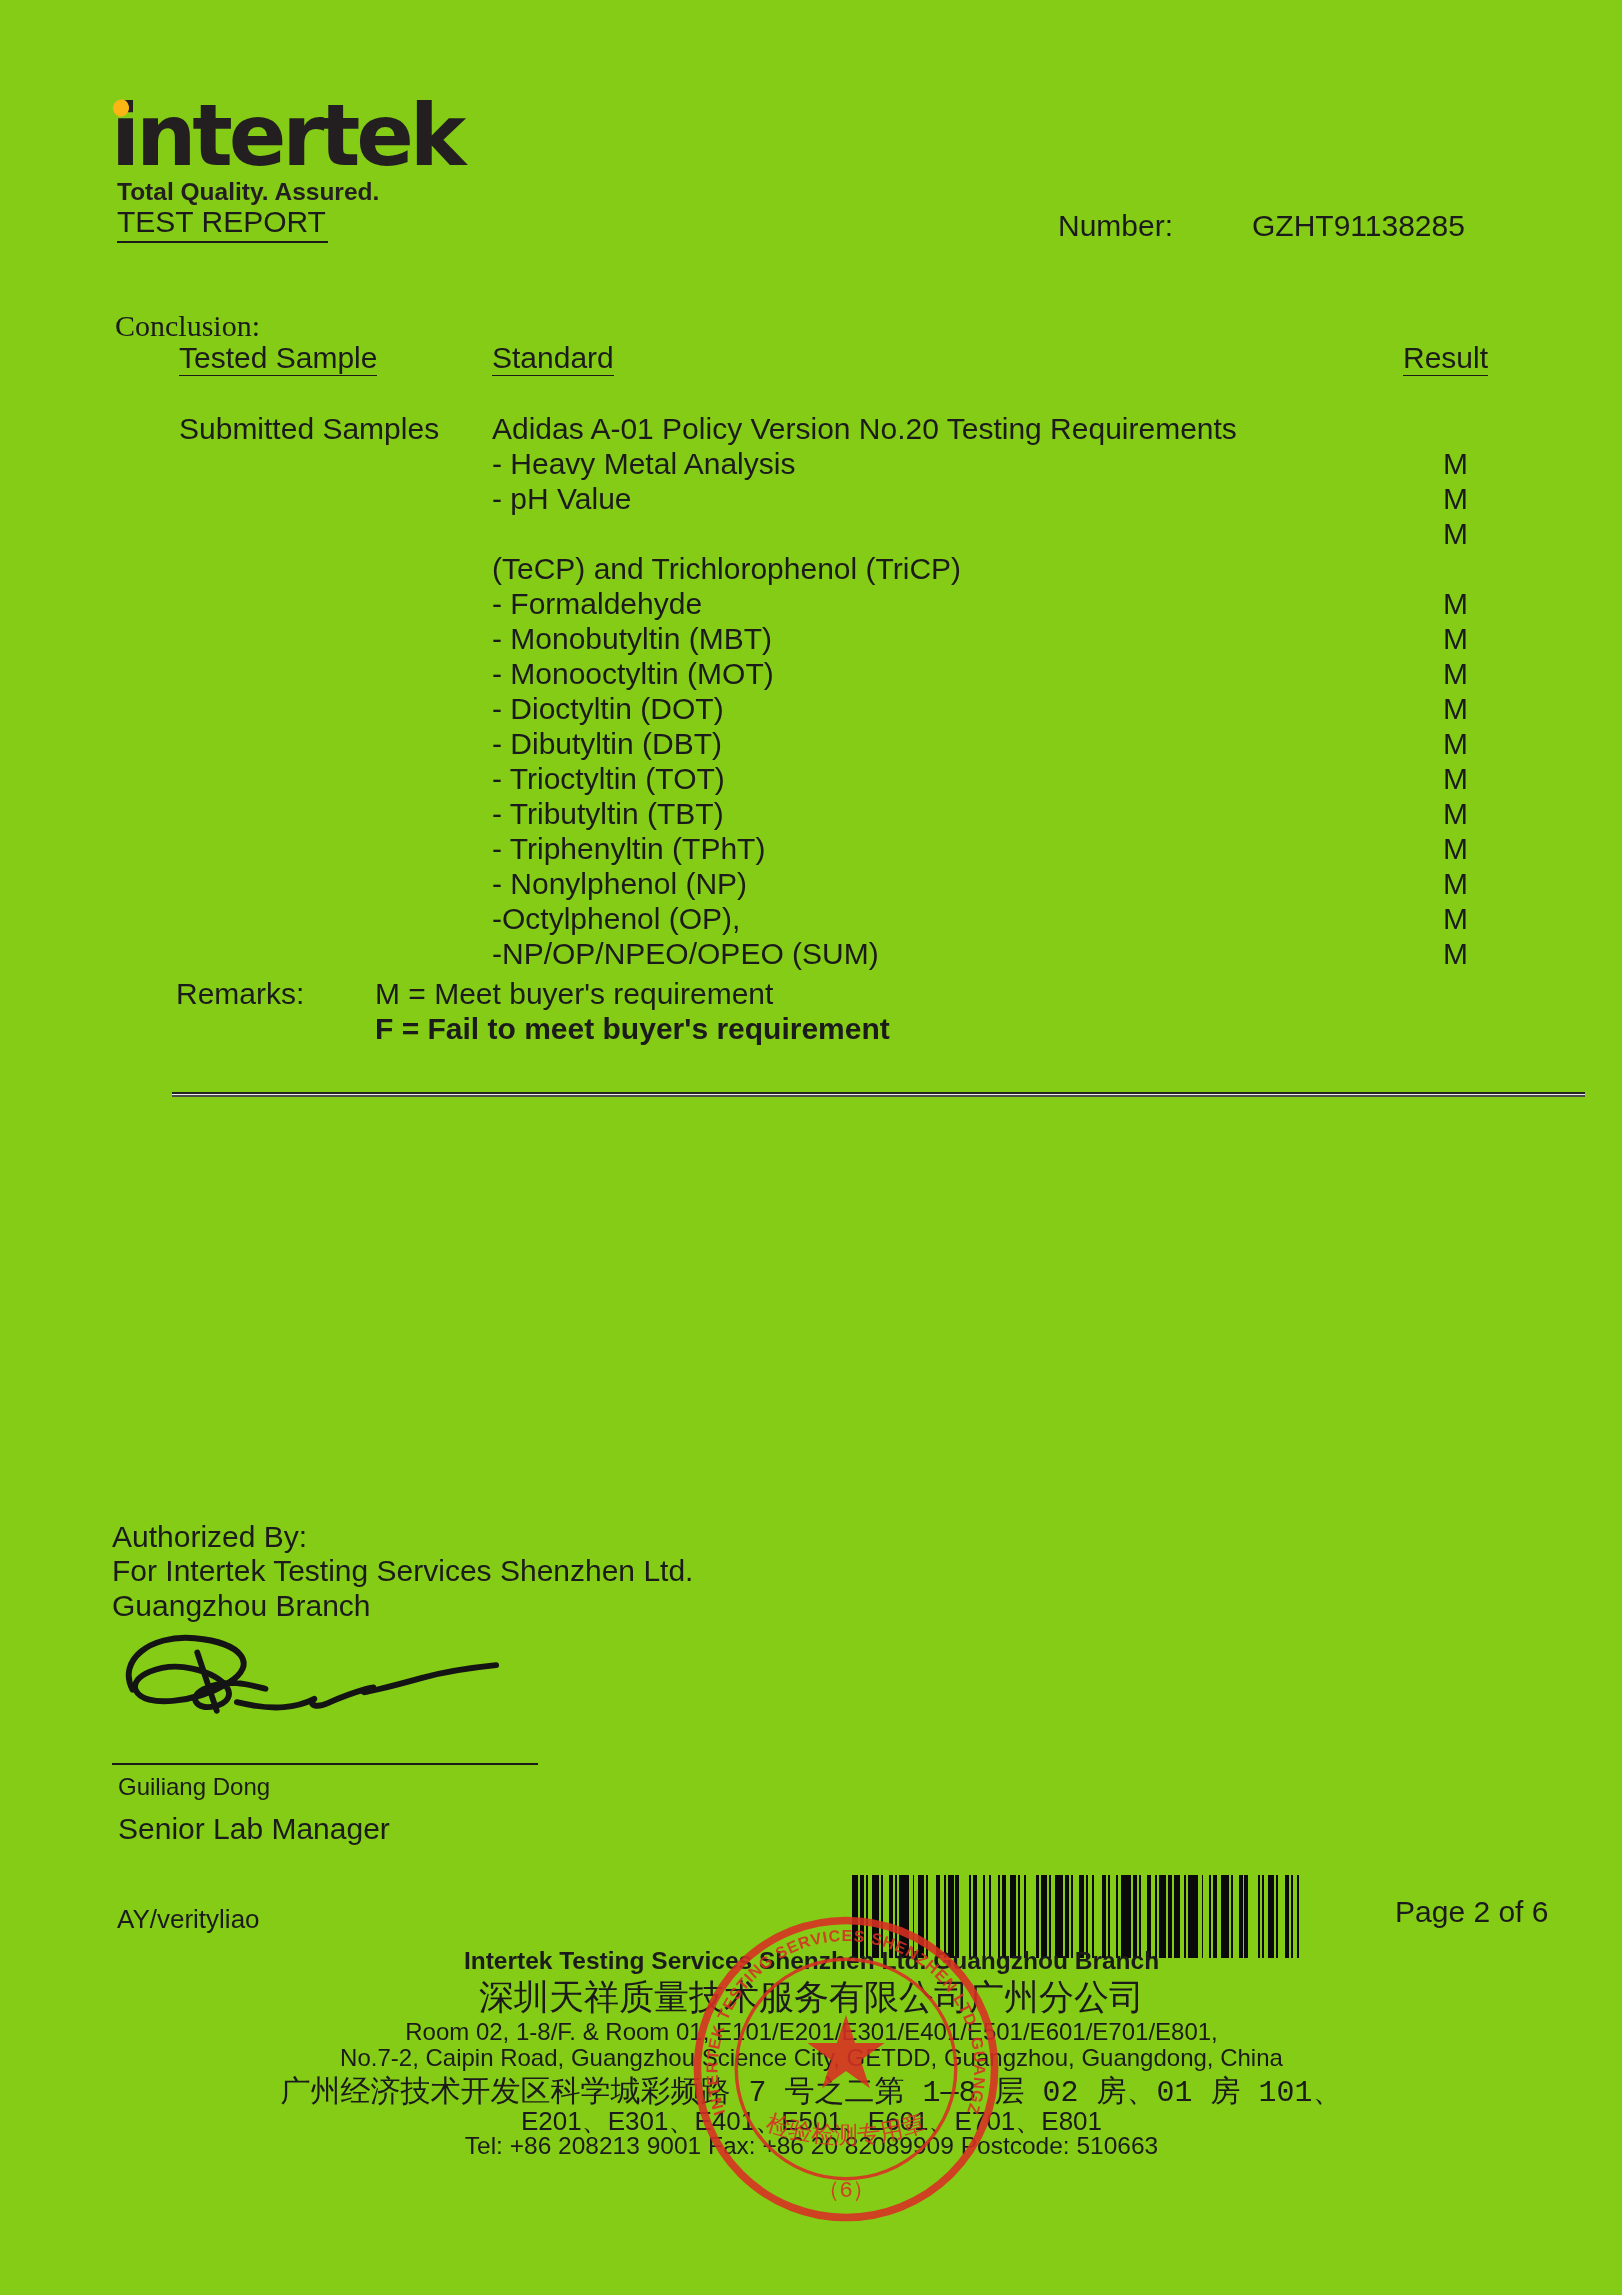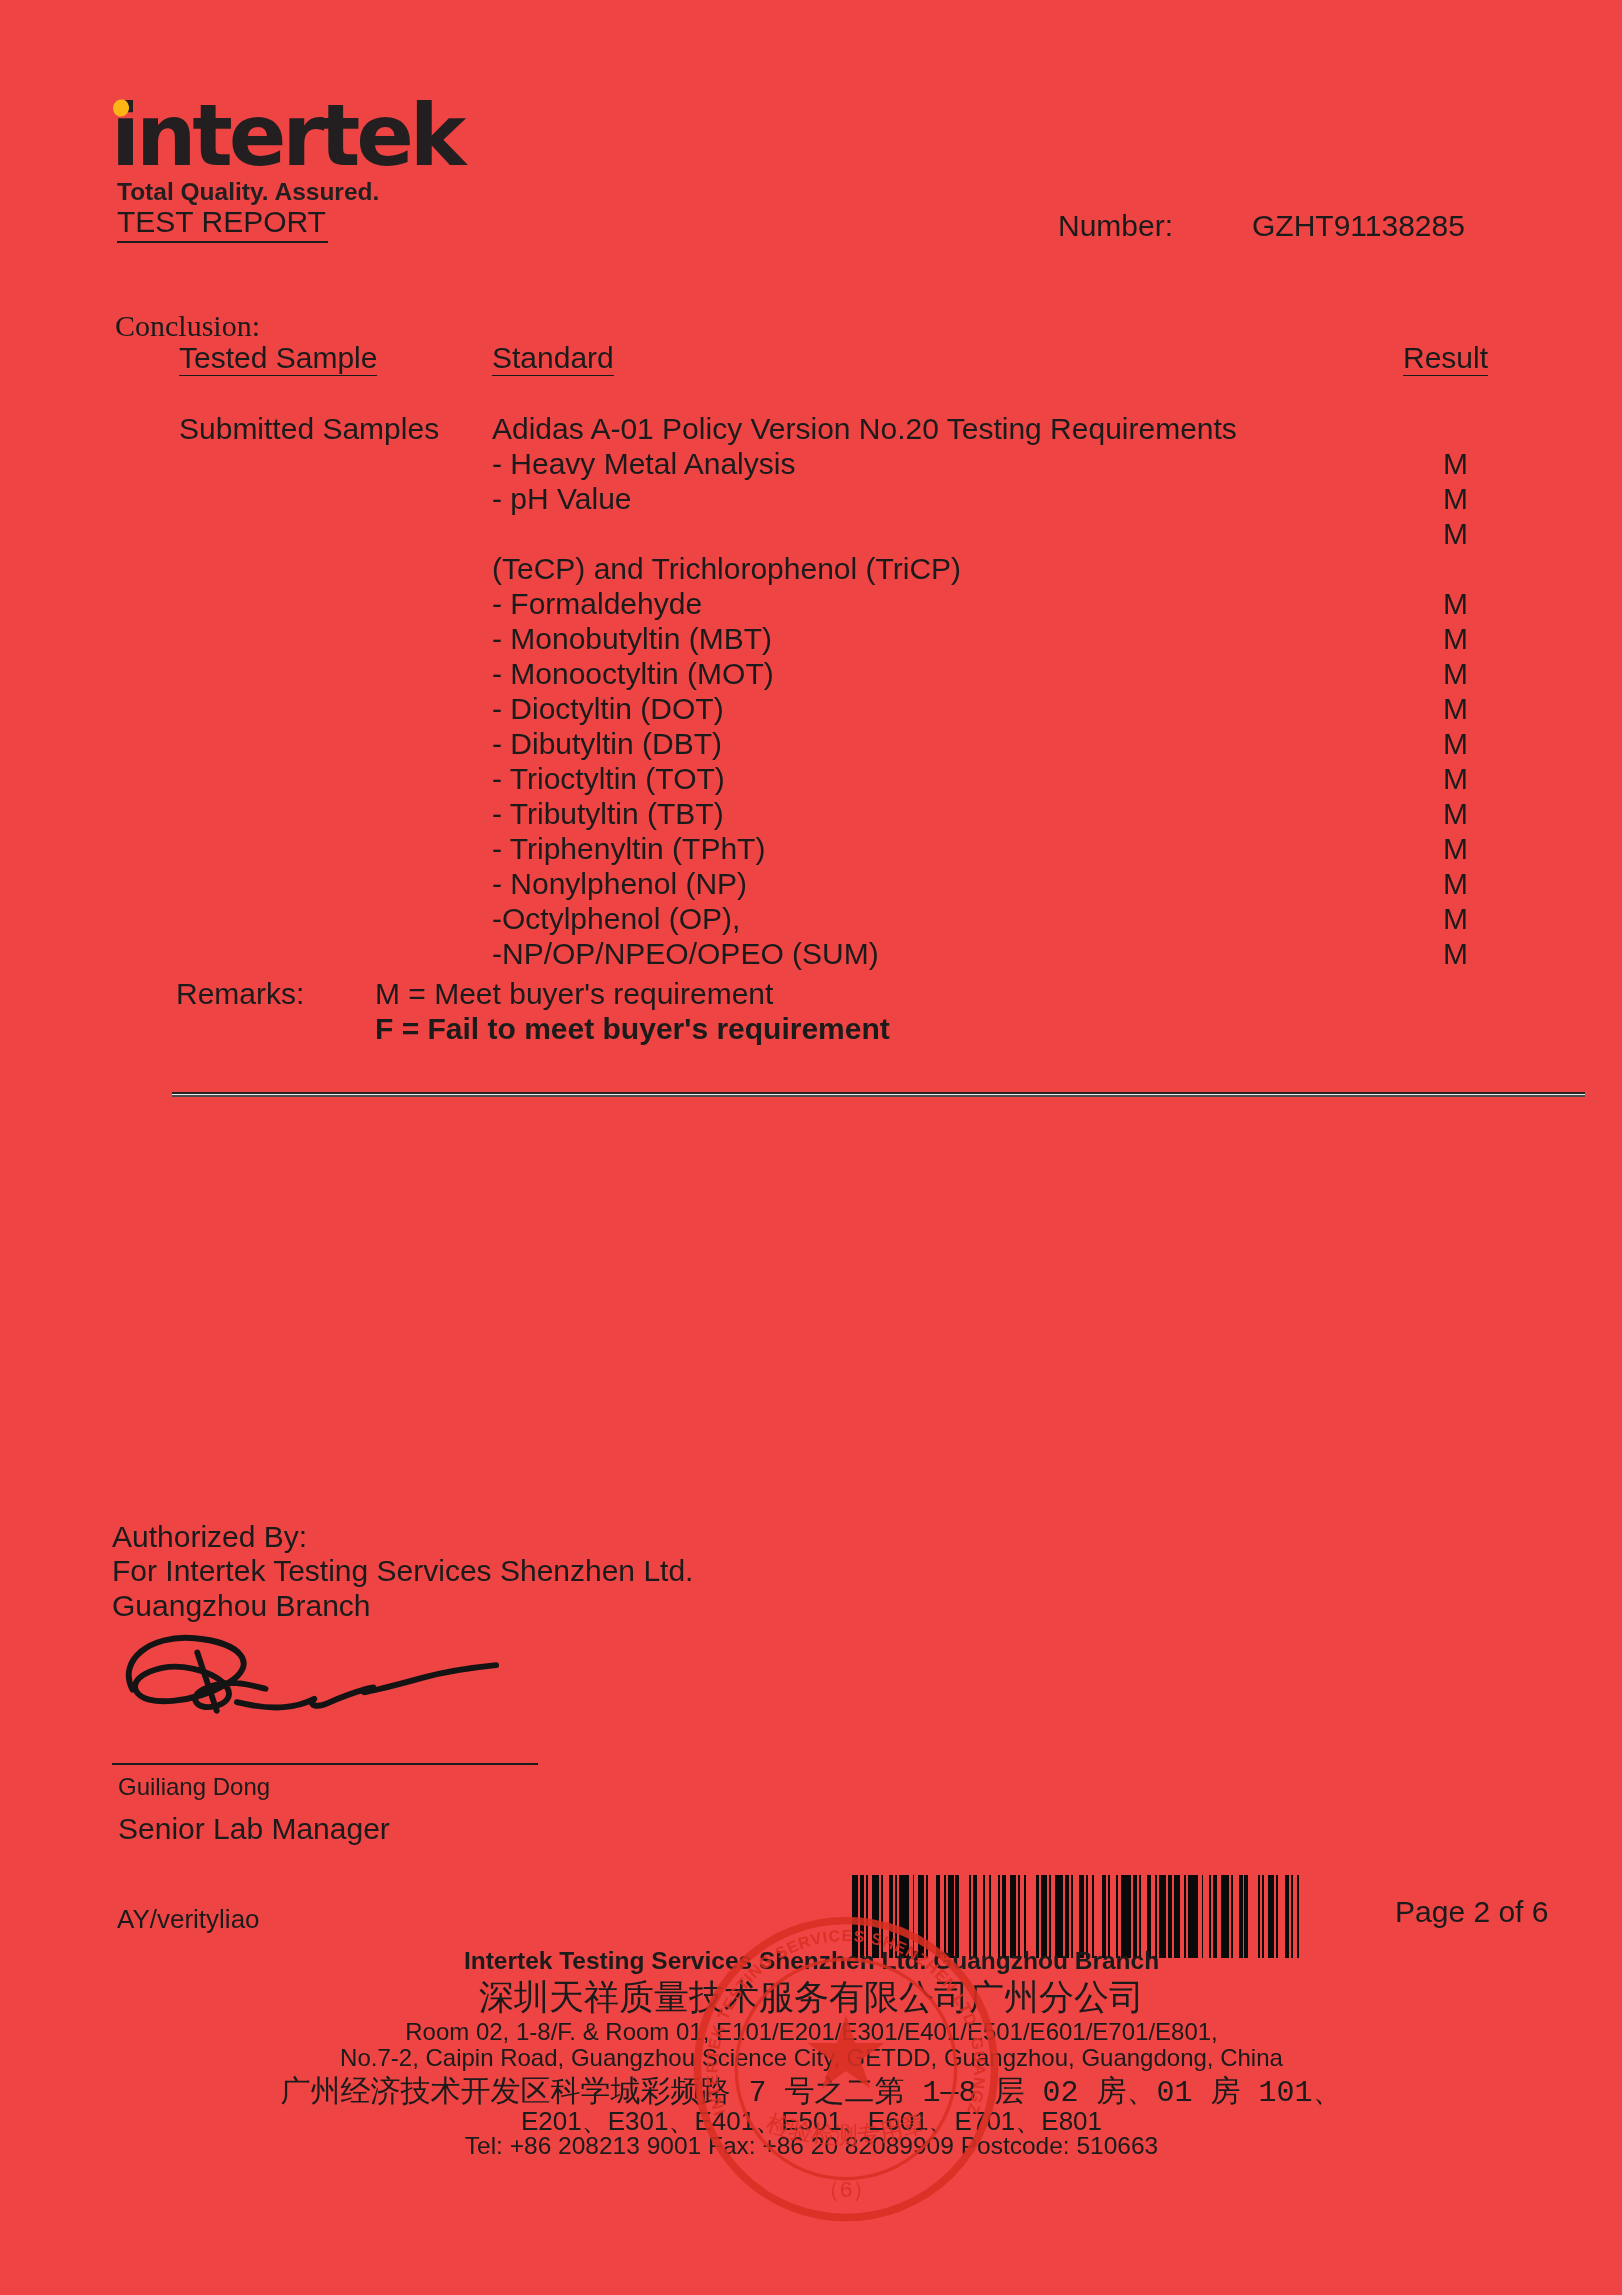--- a/index.html
+++ b/index.html
@@ -1,17 +1,17 @@
 <!DOCTYPE html>
 <html style="font-size:13.5px"><head>
 <meta charset="utf-8">
 <style>
   html,body{margin:0;padding:0;background:#ffffff;}
   .page{
-    position:relative;width:1623px;height:2295px;background:#ef4444;
+    position:relative;width:1623px;height:2295px;background:#84cc16;
     font-family:"Liberation Sans",sans-serif;color:#1b1b1b;overflow:hidden;
   }
   .t{position:absolute;white-space:nowrap;line-height:1.15;}
   .u{border-bottom:1.7px solid #1b1b1b;padding-bottom:0.8px;}
   .body-f{font-size:30px;}
   
   .logo{position:absolute;left:111px;top:93px;font-family:"DejaVu Sans",sans-serif;
         font-weight:bold;font-size:85px;letter-spacing:-4.2px;line-height:85px;color:#231f20;}
   .logo-dot-cover{position:absolute;left:1.7px;top:6.8px;width:16px;height:16px;border-radius:50%;
         background:#fdb515;transform:rotate(14deg) scaleY(1.08);}

